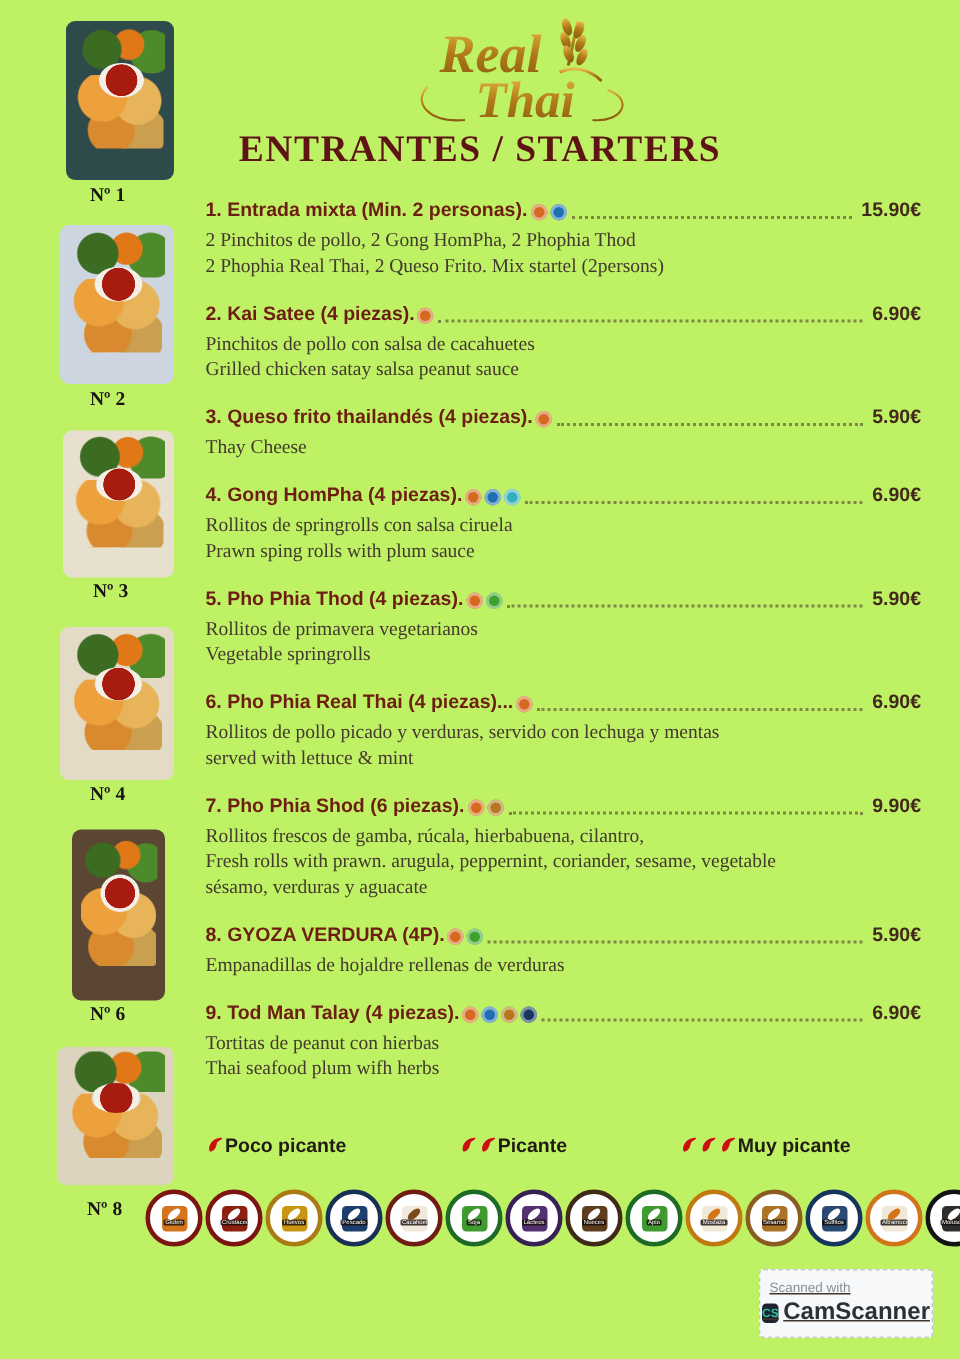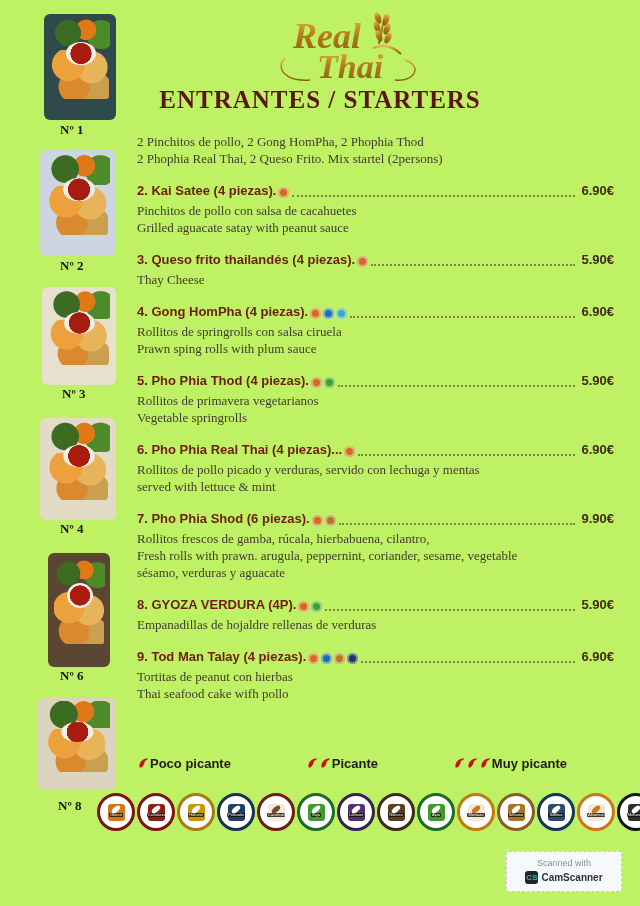--- a/index.html
+++ b/index.html
@@ -62,28 +62,28 @@
     justify-content:center;flex-direction:column;}
   .all-glyph{width:10px;height:5px;border-radius:50%;transform:rotate(-40deg);}
   .all-band{font-family:"Liberation Sans",sans-serif;font-size:4px;line-height:4px;
     color:#fff;background:rgba(20,10,5,.8);padding:0 1px;border-radius:1px;
     margin-top:1px;max-width:16px;overflow:hidden;white-space:nowrap;}
   #n8-label{position:absolute;left:58px;top:798px;}
 
   
   #scan-badge{position:absolute;right:18px;bottom:14px;width:102px;
     background:#f7f8f9;border:1px dashed #c3c7cb;border-radius:3px;
-    padding:6px 6px 7px;text-align:center;}
+    padding:6px 6px 7px;text-align:left;text-decoration:underline;}
   #scan-badge .line1{font-family:"Liberation Sans",sans-serif;font-size:9px;color:#8a9097;}
   #scan-badge .row2{display:flex;align-items:center;justify-content:center;gap:3px;margin-top:3px;}
   #cs-logo{width:13px;height:13px;background:#1d2430;color:#27c0a1;border-radius:3px;
     font-family:"Liberation Sans",sans-serif;font-weight:bold;font-size:8px;
     display:flex;align-items:center;justify-content:center;}
   #scan-badge .line2{font-family:"Liberation Sans",sans-serif;font-weight:bold;
-    font-size:10px;color:#2b3138;}
+    font-size:16px;color:#2b3138;}
 </style>
 </head>
 <body>
 
 <div id="page">
 
   <svg id="logo" viewBox="0 0 190 82">
     <defs>
       <linearGradient id="gold" x1="0" y1="0" x2="0" y2="1">
         <stop offset="0" stop-color="#e8b84a"></stop>
@@ -143,37 +143,46 @@
       <div class="photo" style="left: 38px; top: 698px; width: 78px; height: 92px; background: rgb(220, 212, 190);">
         <div class="garnish"></div>
         <div class="food"></div>
         <div class="sauce"></div>
       </div>
       <div class="photo-label" id="n8-label">Nº 8</div>
     </div>
 
   <div id="menu">
       <div class="item">
+        <div class="item-head">
+          <span class="item-title">1. Entrada mixta (Min. 2 personas).</span>
+          <span class="dot-icons">
+            <span class="mini-dot" style="background: rgb(212, 105, 31);"></span>
+            <span class="mini-dot" style="background: rgb(30, 111, 178);"></span>
+          </span>
+          <span class="leader"></span>
+          <span class="price">15.90€</span>
+        </div>
         <div class="desc">
           <div>2 Pinchitos de pollo, 2 Gong HomPha, 2 Phophia Thod</div>
           <div>2 Phophia Real Thai, 2 Queso Frito. Mix startel (2persons)</div>
         </div>
       </div>
       <div class="item">
         <div class="item-head">
           <span class="item-title">2. Kai Satee (4 piezas).</span>
           <span class="dot-icons">
             <span class="mini-dot" style="background: rgb(212, 105, 31);"></span>
           </span>
           <span class="leader"></span>
           <span class="price">6.90€</span>
         </div>
         <div class="desc">
           <div>Pinchitos de pollo con salsa de cacahuetes</div>
-          <div>Grilled aguacate satay with peanut sauce</div>
+          <div>Grilled chicken satay salsa peanut sauce</div>
         </div>
       </div>
       <div class="item">
         <div class="item-head">
           <span class="item-title">3. Queso frito thailandés (4 piezas).</span>
           <span class="dot-icons">
             <span class="mini-dot" style="background: rgb(212, 105, 31);"></span>
           </span>
           <span class="leader"></span>
           <span class="price">5.90€</span>
@@ -264,21 +273,21 @@
             <span class="mini-dot" style="background: rgb(212, 105, 31);"></span>
             <span class="mini-dot" style="background: rgb(30, 111, 178);"></span>
             <span class="mini-dot" style="background: rgb(181, 120, 31);"></span>
             <span class="mini-dot" style="background: rgb(23, 55, 94);"></span>
           </span>
           <span class="leader"></span>
           <span class="price">6.90€</span>
         </div>
         <div class="desc">
           <div>Tortitas de peanut con hierbas</div>
-          <div>Thai seafood cake wifh pollo</div>
+          <div>Thai seafood plum wifh herbs</div>
         </div>
       </div>
     </div>
 
   <div id="legend">
       <span class="legend-group">
         <svg viewBox="0 0 20 20" class="chili">
           <path d="M4 16 C1.5 11 7 2 16 3 C15 5.5 12 5.5 11 7.5 C10 12.5 8 16 4 16 Z" fill="#cc1010"></path>
         </svg>
         <span class="legend-label">Poco picante</span>

